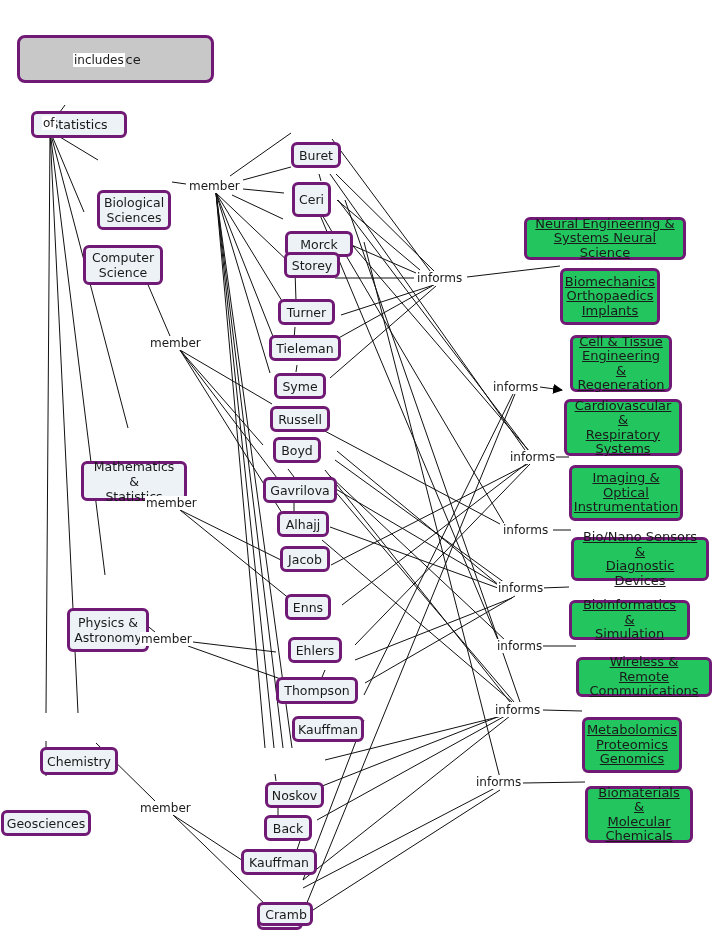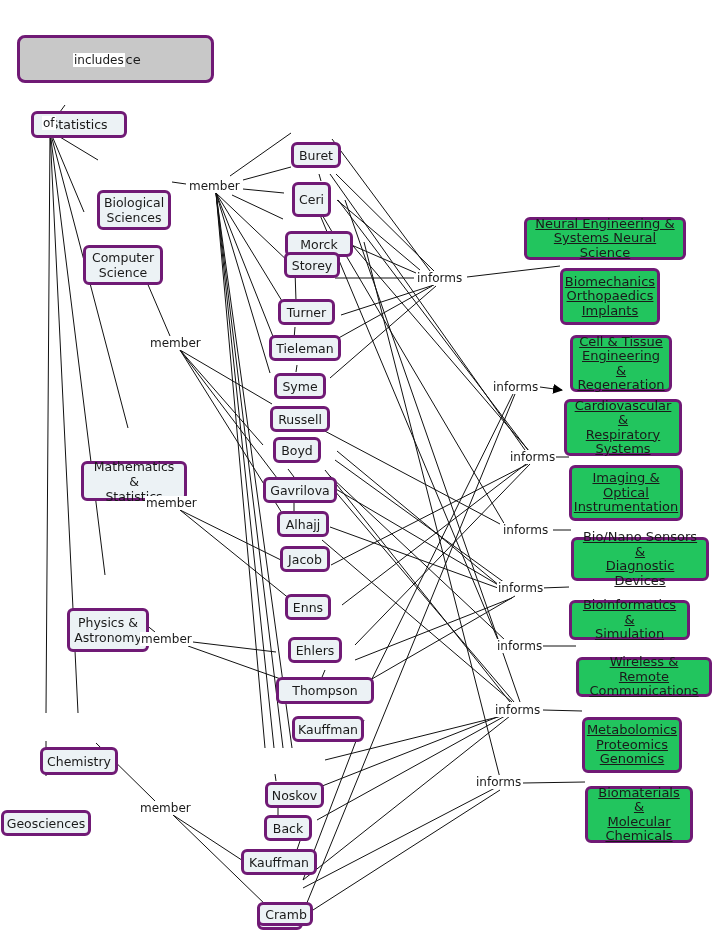--- a/index.html
+++ b/index.html
@@ -149,21 +149,21 @@
 <div class="node" id="p-turner" style="left:278px;top:265px;width:57px;height:26px;">Turner</div>
 <div class="node" id="p-tieleman" style="left:269px;top:301px;width:72px;height:26px;">Tieleman</div>
 <div class="node" id="p-syme" style="left:274px;top:339px;width:52px;height:26px;">Syme</div>
 <div class="node" id="p-russell" style="left:270px;top:372px;width:60px;height:26px;">Russell</div>
 <div class="node" id="p-boyd" style="left:273px;top:403px;width:48px;height:26px;">Boyd</div>
 <div class="node" id="p-gavrilova" style="left:263px;top:443px;width:74px;height:26px;">Gavrilova</div>
 <div class="node" id="p-alhajj" style="left:277px;top:477px;width:52px;height:26px;">Alhajj</div>
 <div class="node" id="p-jacob" style="left:280px;top:512px;width:50px;height:26px;">Jacob</div>
 <div class="node" id="p-enns" style="left:285px;top:560px;width:46px;height:26px;">Enns</div>
 <div class="node" id="p-ehlers" style="left:288px;top:603px;width:54px;height:26px;">Ehlers</div>
-<div class="node" id="p-thompson" style="left:276px;top:643px;width:98px;height:27px;">Thompson</div>
+<div class="node" id="p-thompson" style="left:276px;top:643px;width:82px;height:27px;">Thompson</div>
 <div class="node" id="p-davidsen" style="left:292px;top:682px;width:72px;height:26px;">Kauffman</div>
 <div class="node" id="p-noskov" style="left:265px;top:748px;width:59px;height:26px;">Noskov</div>
 <div class="node" id="p-chua" style="left:264px;top:781px;width:48px;height:26px;">Back</div>
 <div class="node" id="p-kauffman" style="left:241px;top:815px;width:76px;height:26px;">Kauffman</div>
 <div class="node" id="p-back" style="left:257px;top:870px;width:46px;height:26px;">Back</div>
 <div class="node" id="p-cramb" style="left:257px;top:868px;width:56px;height:24px;padding-left:6px;">Cramb</div>
 
 <div class="link" id="i1" style="left:416px;top:271px;">informs</div>
 <div class="link" id="i2" style="left:492px;top:380px;">informs</div>
 <div class="link" id="i3" style="left:509px;top:450px;">informs</div>

